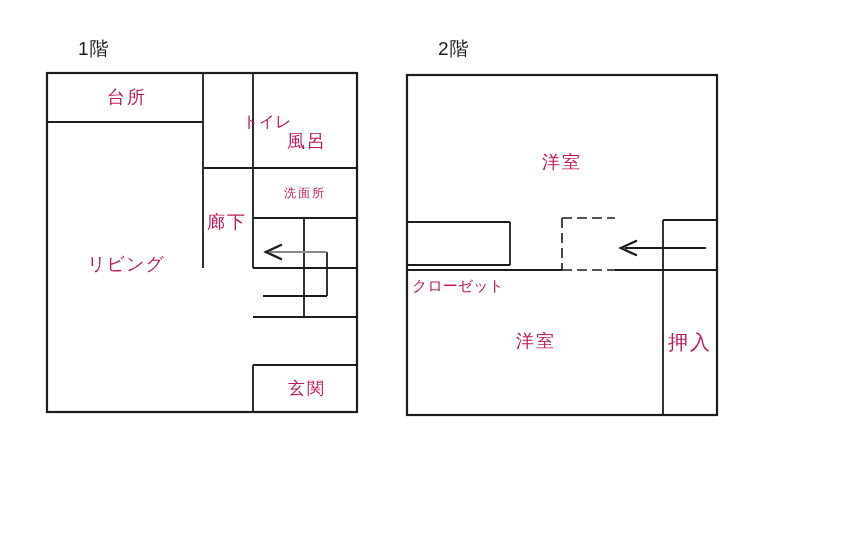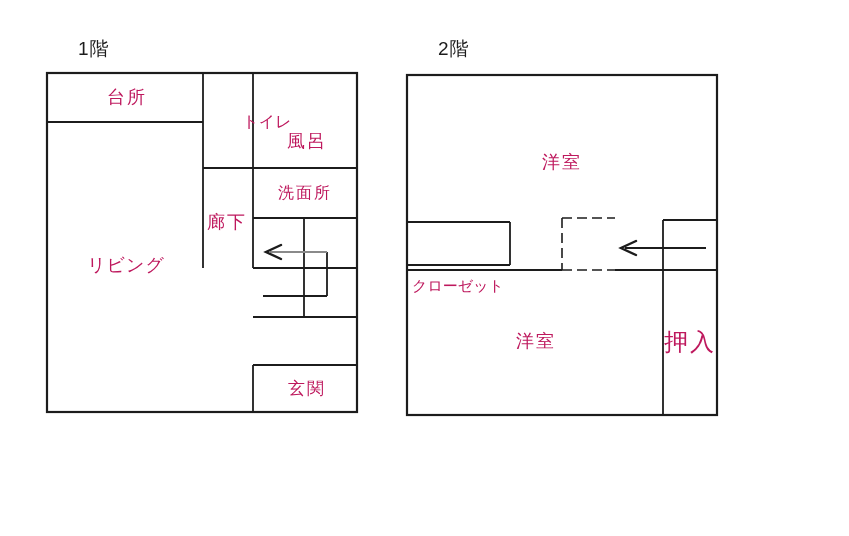--- a/index.html
+++ b/index.html
@@ -70,22 +70,22 @@
       <line x1="562" y1="270" x2="615" y2="270" stroke="#1c1c1c" stroke-width="1.6" stroke-dasharray="10 5"></line>
       <line x1="625" y1="248" x2="706" y2="248" stroke="#1c1c1c" stroke-width="2.2"></line>
       <path d="M 636 241 L 621 248 L 636 255" fill="none" stroke="#1c1c1c" stroke-width="2.4" stroke-linecap="round"></path>
     </svg>
   <div class="floor-title title-1f">1階</div>
   <div class="floor-title title-2f">2階</div>
   <div id="labels-layer">
       <div class="room-label" style="left: 127px; top: 97px; font-size: 18px; letter-spacing: 2px;">台所</div>
       <div class="room-label" style="left: 228px; top: 122px; font-size: 16px; letter-spacing: 0px; margin-left: 39px;">トイレ</div>
       <div class="room-label" style="left: 307px; top: 121px; font-size: 18px; letter-spacing: 2px; margin-top: 20px;">風呂</div>
-      <div class="room-label" style="left: 305px; top: 193px; font-size: 16px; letter-spacing: 2px;">洗面所</div>
+      <div class="room-label" style="left: 305px; top: 193px; font-size: 12px; letter-spacing: 2px;">洗面所</div>
       <div class="room-label" style="left: 227px; top: 222px; font-size: 18px; letter-spacing: 2px; text-align: right;">廊下</div>
-      <div class="room-label" style="left: 126px; top: 265px; font-size: 18px; letter-spacing: 1px;">リビング</div>
+      <div class="room-label" style="left: 126px; top: 265px; font-size: 18px; letter-spacing: 1px; font-family: Liberation Mono, monospace;">リビング</div>
       <div class="room-label" style="left: 307px; top: 388px; font-size: 17px; letter-spacing: 2px;">玄関</div>
       <div class="room-label" style="left: 562px; top: 162px; font-size: 18px; letter-spacing: 2px;">洋室</div>
       <div class="room-label" style="left: 458px; top: 245px; font-size: 15px; letter-spacing: 0px; margin-top: 40px;">クローゼット</div>
       <div class="room-label" style="left: 536px; top: 341px; font-size: 18px; letter-spacing: 2px;">洋室</div>
-      <div class="room-label" style="left: 690px; top: 342px; font-size: 24px; letter-spacing: 2px;">押入</div>
+      <div class="room-label" style="left: 690px; top: 342px; font-size: 20px; letter-spacing: 2px;">押入</div>
     </div>
 </div>
 
 </body></html>

